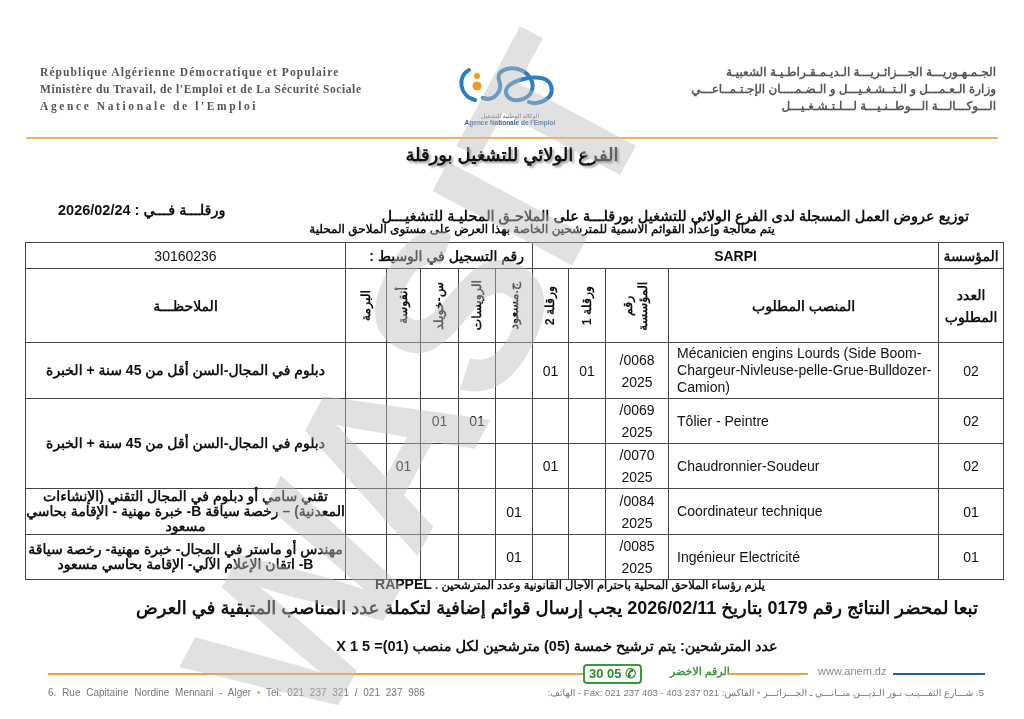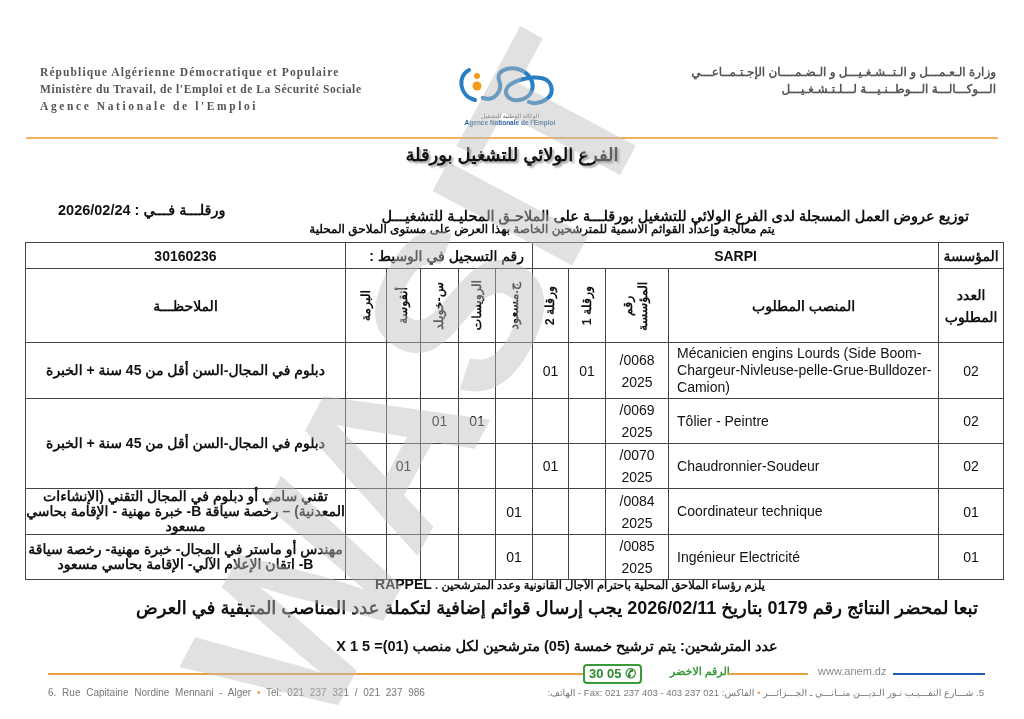--- a/index.html
+++ b/index.html
@@ -17,21 +17,21 @@
   .branch-title { left: 0; width: 1024px; top: 144px; text-align: center; direction: rtl; font-weight: bold; font-size: 18px; text-shadow: 2px 2px 2px #aaa; }
   .main-title { right: 55px; top: 202px; direction: rtl; font-weight: bold; font-size: 14.5px; margin-top: 6px; }
   .date-line { left: 58px; top: 202px; direction: rtl; font-weight: bold; font-size: 14.5px; }
   .sub-title { left: 0; width: 1024px; top: 222px; direction: rtl; text-align: center; font-weight: bold; font-size: 12px; padding-left: 60px; box-sizing: border-box; }
   
   table.offers { position: absolute; left: 25px; top: 242px; width: 978px; border-collapse: collapse; table-layout: fixed; }
   table.offers td { border: 1px solid #444; padding: 0; font-size: 14px; text-align: center; vertical-align: middle; }
   .org-label { direction: rtl; font-weight: bold; font-size: 14px; }
   .org-name { font-weight: bold; font-size: 15px; }
   .reg-label { direction: rtl; text-align: right !important; padding-right: 8px !important; font-weight: bold; font-size: 14px; }
-  .reg-num { font-weight: bold; font-size: 15px; }
+  .reg-num { font-weight: normal; font-size: 15px; }
   .hdr { font-weight: bold; direction: rtl; font-size: 13px; }
   .vert { writing-mode: vertical-rl; transform: rotate(180deg); font-weight: bold; font-size: 12.5px; white-space: nowrap; margin: auto; direction: rtl; line-height: 15px; }
   .job { text-align: left !important; padding-left: 8px !important; font-size: 14px; line-height: 17px; }
   .ref { font-size: 14px; line-height: 22px; }
   .remark { direction: rtl; font-weight: bold; font-size: 11.5px; line-height: 15px; }
   
   .note1 { left: 0; width: 1024px; top: 576px; text-align: center; direction: rtl; font-weight: bold; font-size: 11.5px; padding-left: 116px; box-sizing: border-box; }
   .note1 .en { font-size: 14px; }
   .note2 { left: 0; width: 1024px; top: 597px; text-align: center; direction: rtl; font-weight: bold; font-size: 18px; padding-left: 90px; box-sizing: border-box; }
   .note3 { left: 0; width: 1024px; top: 638px; text-align: center; direction: rtl; font-weight: bold; font-size: 14.5px; padding-left: 90px; box-sizing: border-box; }
@@ -62,20 +62,21 @@
     <circle cx="22" cy="14" r="3" fill="#f39a1e"></circle>
     <circle cx="22" cy="24" r="4.5" fill="#f39a1e"></circle>
     <path d="M14 8 C2 14 4 34 20 38" fill="none" stroke="#2a7fc4" stroke-width="4" stroke-linecap="round"></path>
     <path d="M28 36 C40 40 48 28 44 18 C40 6 62 2 72 12 C82 22 78 36 64 38 C52 40 46 28 56 22 C66 16 92 10 96 24 C100 36 84 44 74 40" fill="none" stroke="#2a7fc4" stroke-width="4" stroke-linecap="round"></path>
   </svg>
 </div>
 <div class="abs logo-ar">الوكالة الوطنية للتشغيل</div>
 <div class="abs logo-fr">Agence Nationale de l'Emploi</div>
 
 <div class="abs ar-head">
+  <div>الجـمـهـوريـــة الجـــزائـريـــة الـديـمـقـراطـيـة الشعبيـة</div>
   <div>وزارة الـعـمـــل و الـتــشـغـيـــل و الـضـمــــان الإجـتـمــاعـــي</div>
   <div>الـــوكـــالـــة الـــوطــنـيـــة لـــلـتـشـغـيـــل</div>
 </div>
 
 <div class="abs top-rule"></div>
 
 <div class="abs branch-title">الفرع الولائي للتشغيل بورقلة</div>
 <div class="abs main-title">توزيع عروض العمل المسجلة لدى الفرع الولائي للتشغيل بورقلـــة على الملاحـق المحليـة للتشغيـــل</div>
 <div class="abs date-line">ورقلـــة فـــي : 2026/02/24</div>
 <div class="abs sub-title">يتم معالجة وإعداد القوائم الاسمية للمترشحين الخاصة بهذا العرض على مستوى الملاحق المحلية</div>

